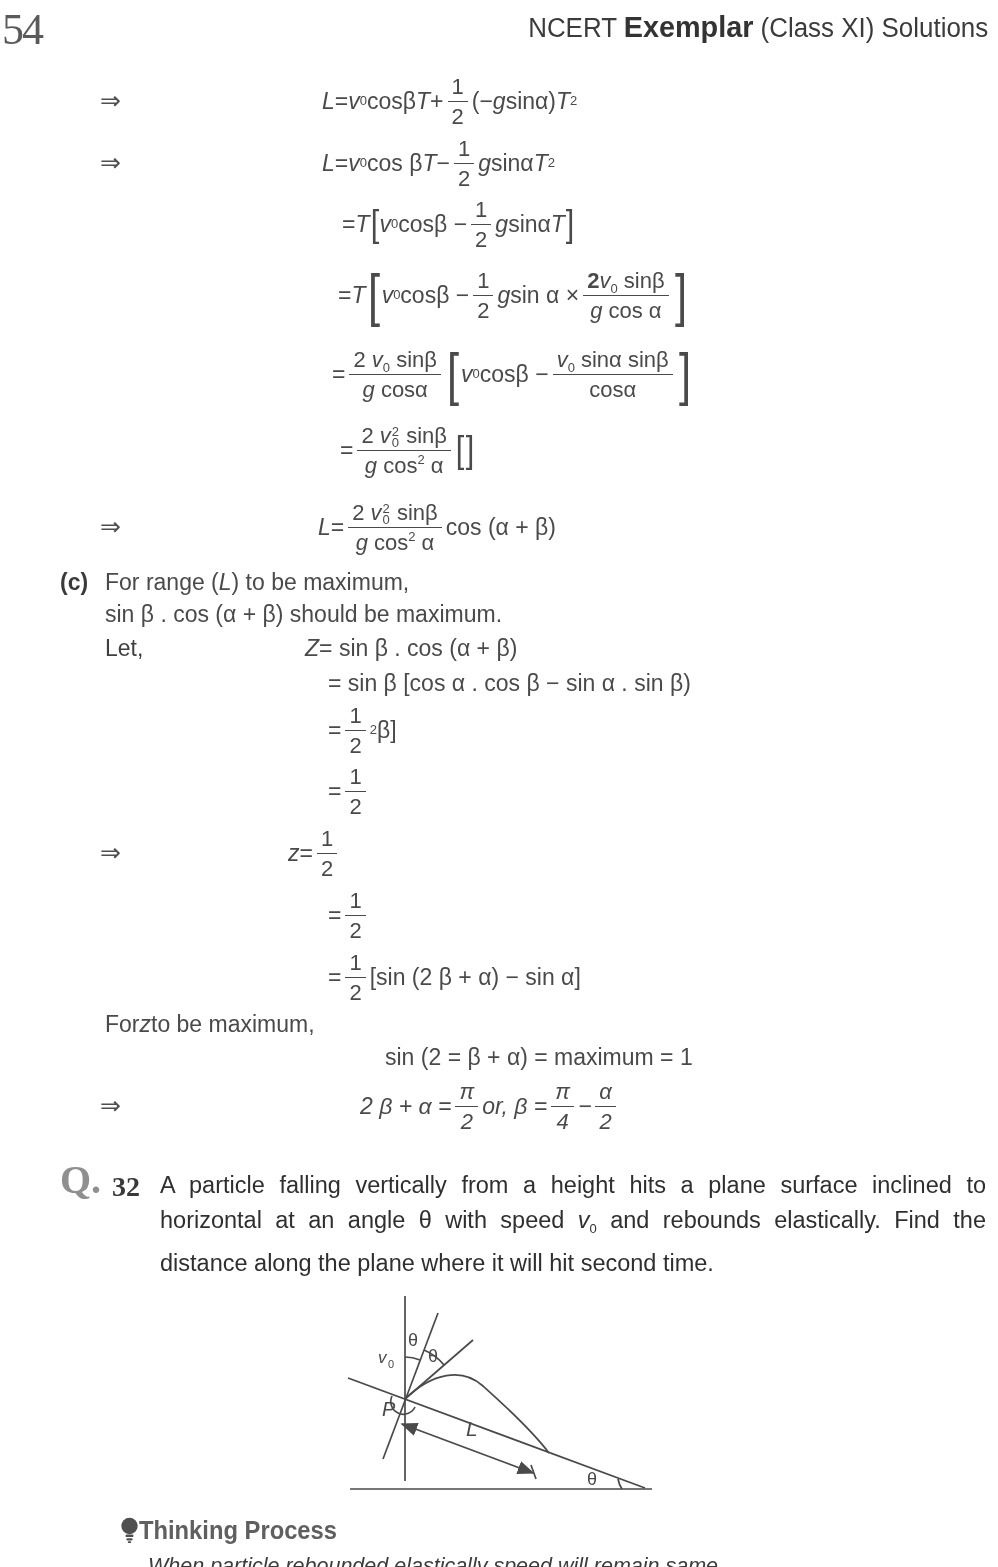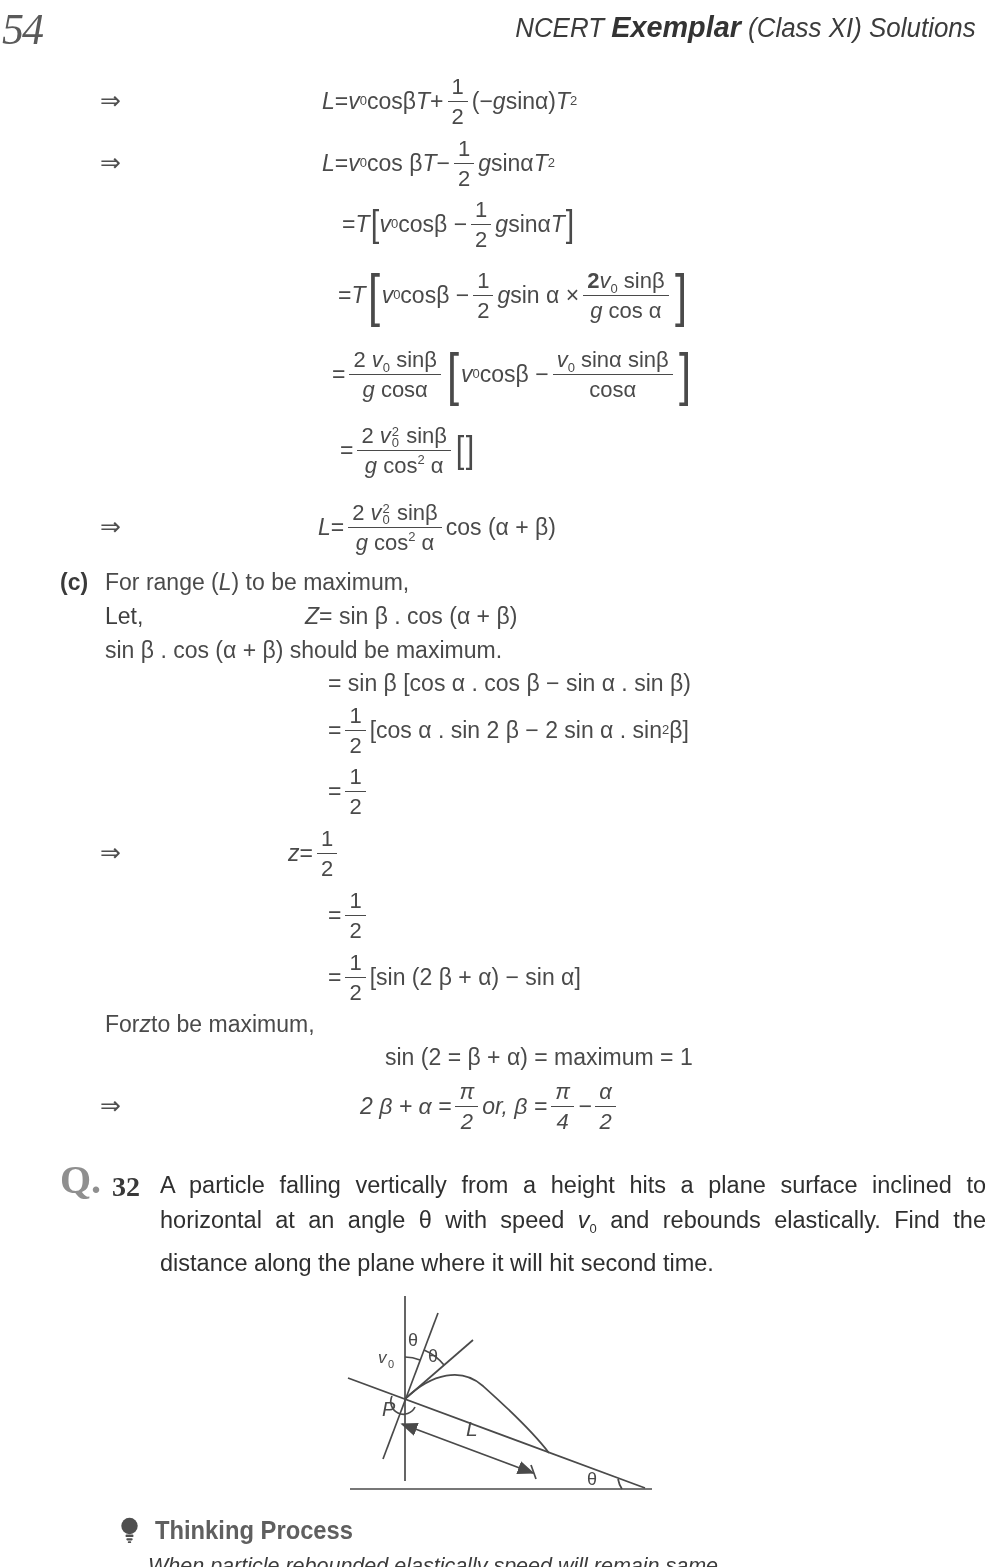--- a/index.html
+++ b/index.html
@@ -2,21 +2,21 @@
 <html><head>
 <meta charset="utf-8">
 <style>
   html,body{margin:0;padding:0;}
   body{
     width:998px;height:1567px;position:relative;overflow:hidden;
     background:#ffffff;color:#3d3d3d;
     font-family:"Liberation Sans",sans-serif;
   }
   
-  .pagehead{position:absolute;top:4px;left:0;right:18px;height:50px;font-style:italic;}
+  .pagehead{position:absolute;top:4px;left:0;right:6px;height:50px;}
   .pagenum{position:absolute;left:2px;top:0;font-family:"Liberation Serif",serif;
     font-size:44px;font-weight:400;color:#5a5a5a;letter-spacing:-2px;}
   .brand{position:absolute;right:4px;top:6px;font-size:27px;color:#3b3b3b;
     display:inline-block;transform:scaleX(0.96);transform-origin:right;white-space:nowrap;}
   .brand .bold{font-weight:700;font-size:30px;color:#333;}
   
   .flow{position:absolute;left:60px;top:70px;width:932px;}
   .eqrow{position:relative;display:flex;align-items:center;color:#4a4a4a;
     font-size:23px;line-height:1.15;white-space:nowrap;}
   .eqrow .arr{position:absolute;left:40px;top:50%;transform:translateY(-50%);
@@ -44,21 +44,21 @@
   .qmark{position:absolute;left:0;top:-6px;font-family:"Liberation Serif",serif;
     font-weight:700;font-size:40px;color:#8f8f8f;}
   .qnum{position:absolute;left:52px;top:1px;font-family:"Liberation Serif",serif;
     font-weight:700;font-size:28px;color:#393939;}
   .question .it{font-style:italic;}
   .question sub{font-size:13px;vertical-align:-5px;}
   
   .diagram{position:relative;height:207px;margin-top:12px;}
   .diagram svg{position:absolute;left:280px;top:0;}
   
-  .thinking{margin-top:16px;padding-left:60px;display:flex;align-items:center;gap:16px;}
+  .thinking{margin-top:16px;padding-left:60px;display:flex;align-items:center;gap:0;}
   .thinking .title{font-size:25px;font-weight:700;color:#5f5f5f;
     display:inline-block;transform:scaleX(0.95);transform-origin:left;}
   .tnote{margin-top:9px;padding-left:88px;font-size:21.5px;font-style:italic;color:#3c3c3c;}
 </style>
 </head>
 <body>
 
 <div class="pagehead">
   <div class="pagenum">54</div>
   <div class="brand"><span>NCERT </span><span class="bold">Exemplar</span><span> (Class XI) Solutions</span></div>
@@ -205,45 +205,44 @@
 
   <div>
       <div class="eqrow" style="min-height: 32px;">
         <span class="clabel">(c)</span>
         <span class="eq" style="margin-left: 45px;">
           <span class="rm">For range (</span>
           <span class="it">L</span>
           <span class="rm">) to be maximum,</span>
         </span>
       </div>
+      <div class="eqrow" style="min-height: 32px;">
+        <span class="eq" style="margin-left: 45px;">
+          <span class="rm">sin β . cos (α + β) should be maximum.</span>
+        </span>
+      </div>
       <div class="eqrow" style="min-height: 36px;">
         <span class="lead">Let,</span>
         <span class="eq" style="margin-left: 245px;">
           <span class="it">Z</span>
           <span class="rm"> = sin β . cos (α + β)</span>
         </span>
       </div>
-      <div class="eqrow" style="min-height: 32px;">
-        <span class="eq" style="margin-left: 45px;">
-          <span class="rm">sin β . cos (α + β) should be maximum.</span>
-        </span>
-      </div>
       <div class="eqrow" style="min-height: 34px;">
         <span class="eq" style="margin-left: 268px; justify-content: center;">
           <span class="rm">= sin β [cos α . cos β − sin α . sin β)</span>
         </span>
       </div>
       <div class="eqrow" style="min-height: 60px;">
         <span class="eq" style="margin-left: 268px;">
           <span class="rm">= </span>
           <span class="frac">
             <span class="num"><span class="rm">1</span></span>
             <span class="den"><span class="rm">2</span></span>
           </span>
-          <span class="rm"> [cos α . sin 2 β − 2 sin α . sin</span>
           <sup>2</sup>
           <span class="rm"> β]</span>
         </span>
       </div>
       <div class="eqrow" style="min-height: 62px;">
         <span class="eq" style="margin-left: 268px;">
           <span class="rm">= </span>
           <span class="frac">
             <span class="num"><span class="rm">1</span></span>
             <span class="den"><span class="rm">2</span></span>

